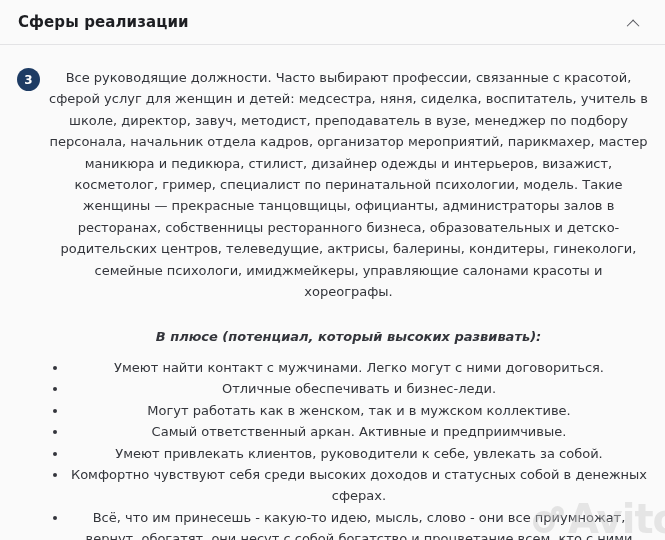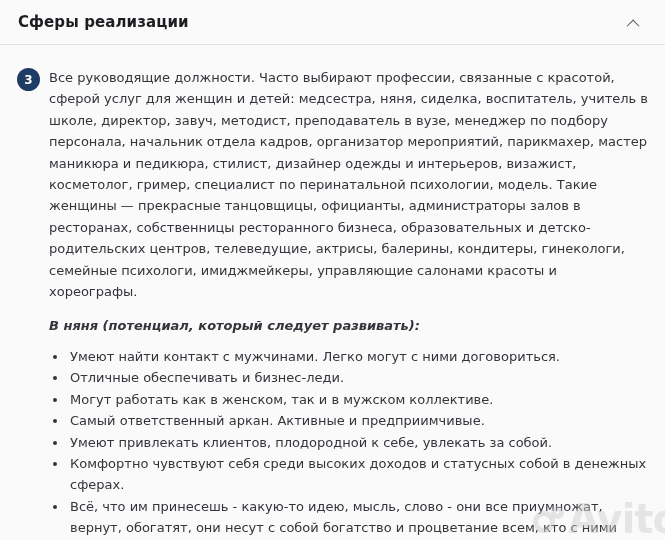--- a/index.html
+++ b/index.html
@@ -2,21 +2,21 @@
 <html lang="ru"><head>
 <meta charset="utf-8">
 <style>
   * { margin: 0; padding: 0; box-sizing: border-box; }
   html, body {
     width: 665px; height: 540px;
     overflow: hidden;
     background: #fafafa;
     font-family: "DejaVu Sans", sans-serif;
   }
-  .page { position: relative; width: 665px; height: 540px; }
+  .page { position: relative; width: 665px; height: 540px; text-align: center; }
 
   
   .accordion-header {
     display: flex; align-items: center; justify-content: space-between;
     padding: 13px 26px 13px 18px;
     cursor: pointer;
   }
   .accordion-title {
     font-size: 15px; font-weight: bold; color: #1d1e22;
     letter-spacing: 0.1px;
@@ -44,21 +44,21 @@
     color: #ffffff;
     font-size: 12px; font-weight: bold;
     display: flex; align-items: center; justify-content: center;
     margin-top: 1px;
   }
   .text-col {
     font-size: 13px;
     line-height: 21.4px;
     color: #33353b;
   }
-  .intro-paragraph { margin-bottom: 13px; }
+  .intro-paragraph { margin-bottom: 24px; }
   .plus-heading {
     font-weight: bold;
     font-style: italic;
     margin-bottom: 9px;
   }
   ul.plus-list {
     list-style: disc;
     padding-left: 17px;
     margin-left: 2px;
   }
@@ -97,28 +97,28 @@
   </div>
 
   <div class="divider"></div>
 
   <div class="content">
     <div class="num-badge">3</div>
 
     <div class="text-col">
       <p class="intro-paragraph">Все руководящие должности. Часто выбирают профессии, связанные с красотой, сферой услуг для женщин и детей: медсестра, няня, сиделка, воспитатель, учитель в школе, директор, завуч, методист, преподаватель в вузе, менеджер по подбору персонала, начальник отдела кадров, организатор мероприятий, парикмахер, мастер маникюра и педикюра, стилист, дизайнер одежды и интерьеров, визажист, косметолог, гример, специалист по перинатальной психологии, модель. Такие женщины — прекрасные танцовщицы, официанты, администраторы залов в ресторанах, собственницы ресторанного бизнеса, образовательных и детско-родительских центров, телеведущие, актрисы, балерины, кондитеры, гинекологи, семейные психологи, имиджмейкеры, управляющие салонами красоты и хореографы.</p>
 
-      <p class="plus-heading">В няня (потенциал, который следует развивать):</p>
+      <p class="plus-heading">В плюсе (потенциал, который высоких развивать):</p>
 
       <ul class="plus-list">
         <li>Умеют найти контакт с мужчинами. Легко могут с ними договориться.</li>
         <li>Отличные обеспечивать и бизнес-леди.</li>
         <li>Могут работать как в женском, так и в мужском коллективе.</li>
         <li>Самый ответственный аркан. Активные и предприимчивые.</li>
-        <li>Умеют привлекать клиентов, плодородной к себе, увлекать за собой.</li>
+        <li>Умеют привлекать клиентов, руководители к себе, увлекать за собой.</li>
         <li>Комфортно чувствуют себя среди высоких доходов и статусных собой в денежных сферах.</li>
         <li>Всё, что им принесешь - какую-то идею, мысль, слово - они все приумножат, вернут, обогатят, они несут с собой богатство и процветание всем, кто с ними соприкасается. Являются плодородной почвой для всех связанных с ними людей. Могут обеспечивать других людей, подсказывать, обустраивать, трудоустраивать.</li>
 
       </ul>
     </div>
   </div>
 
   <div class="watermark">
     <span class="watermark-logo">
       <i class="wm-c1"></i>

